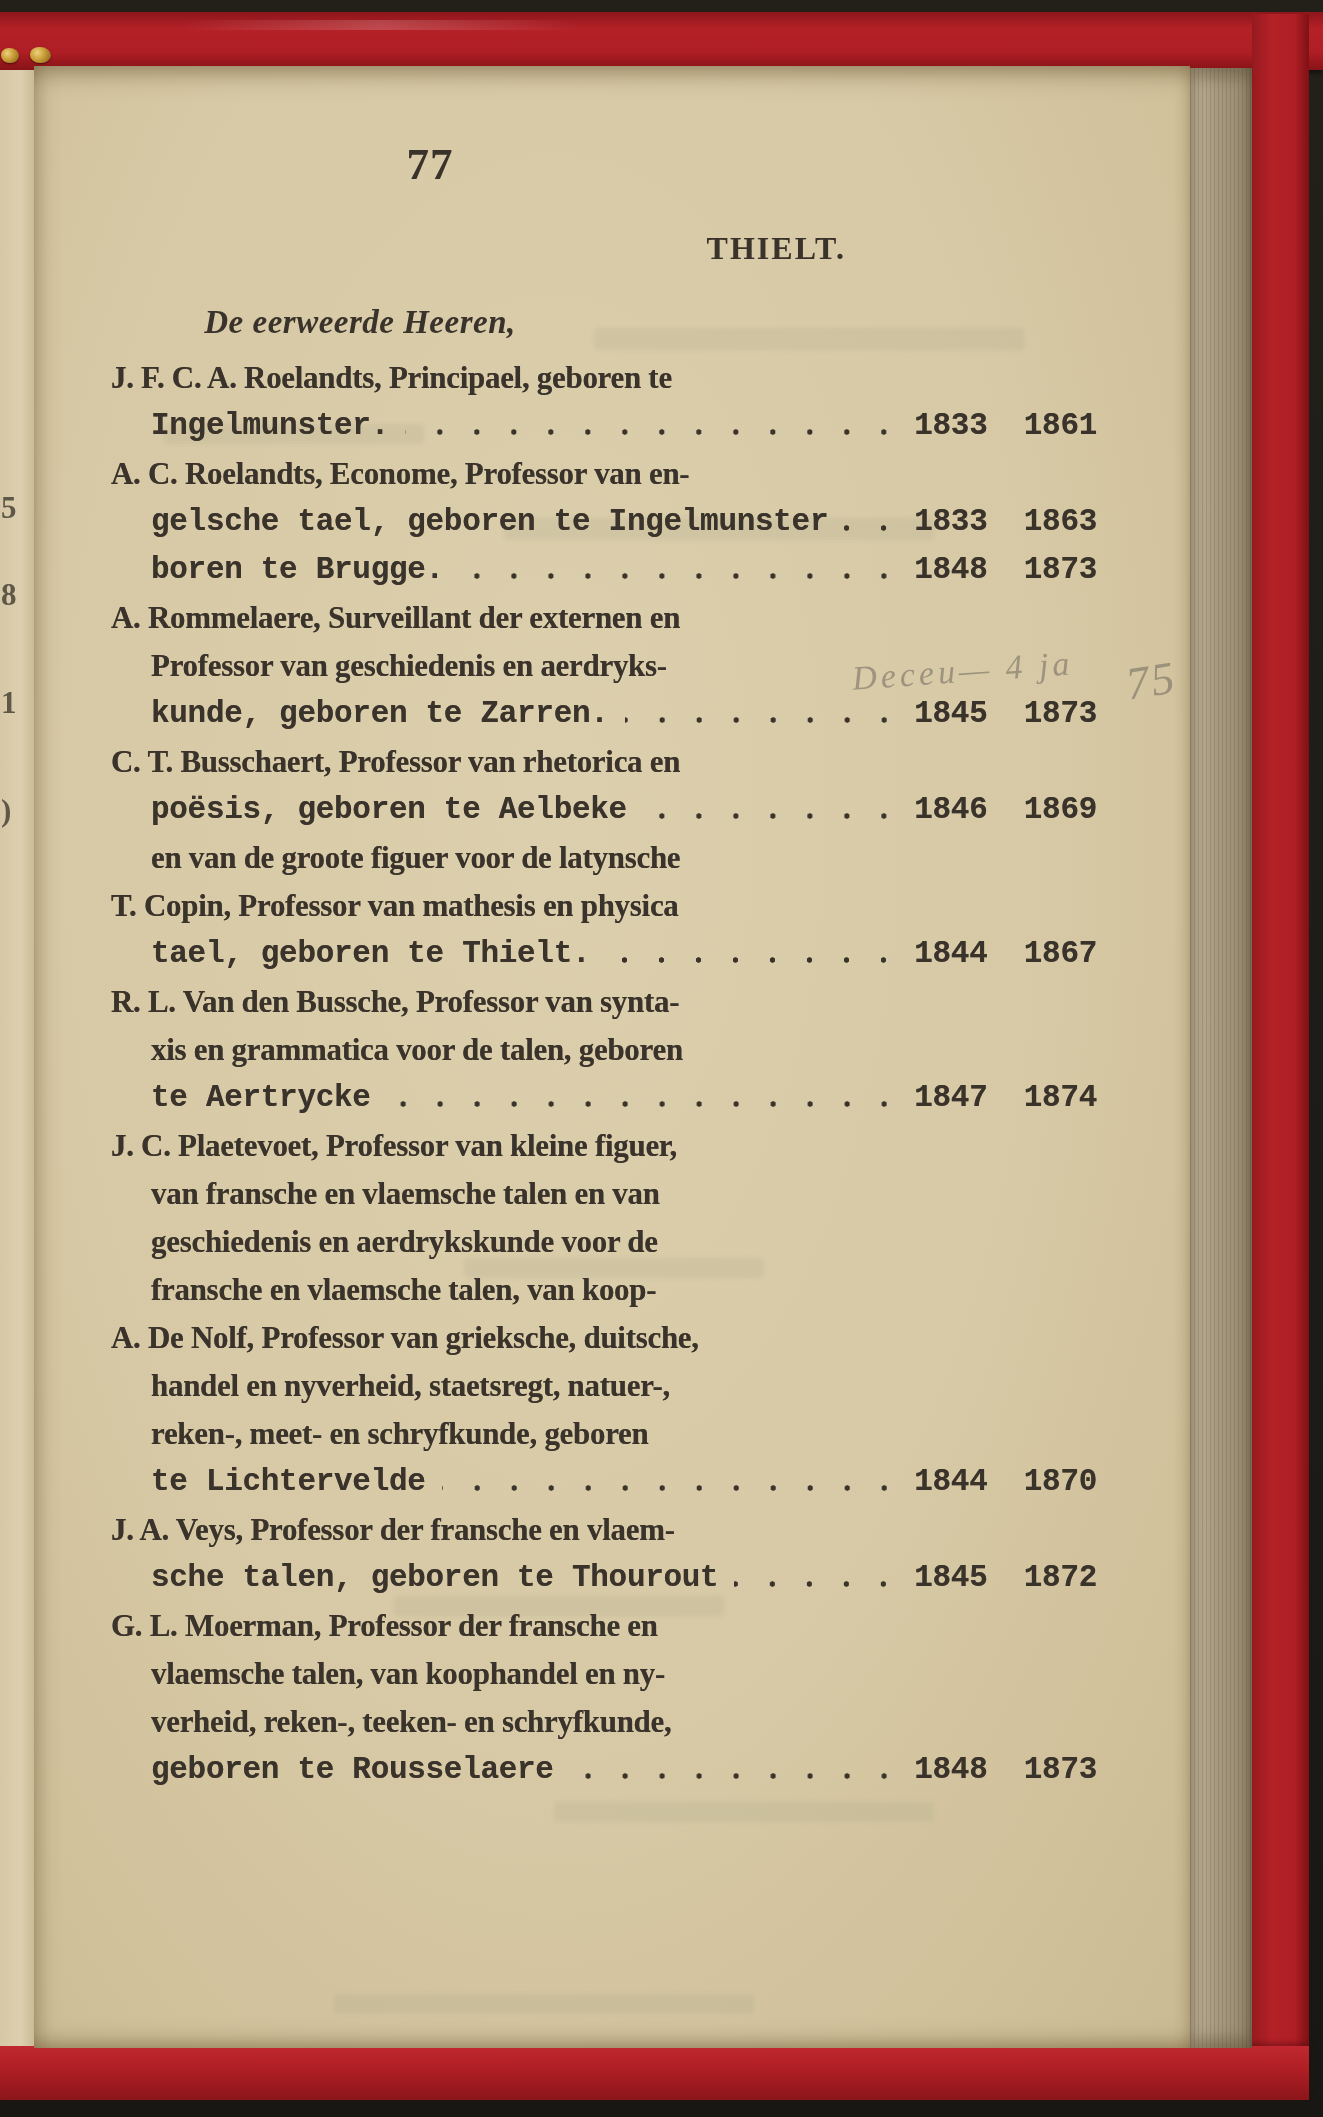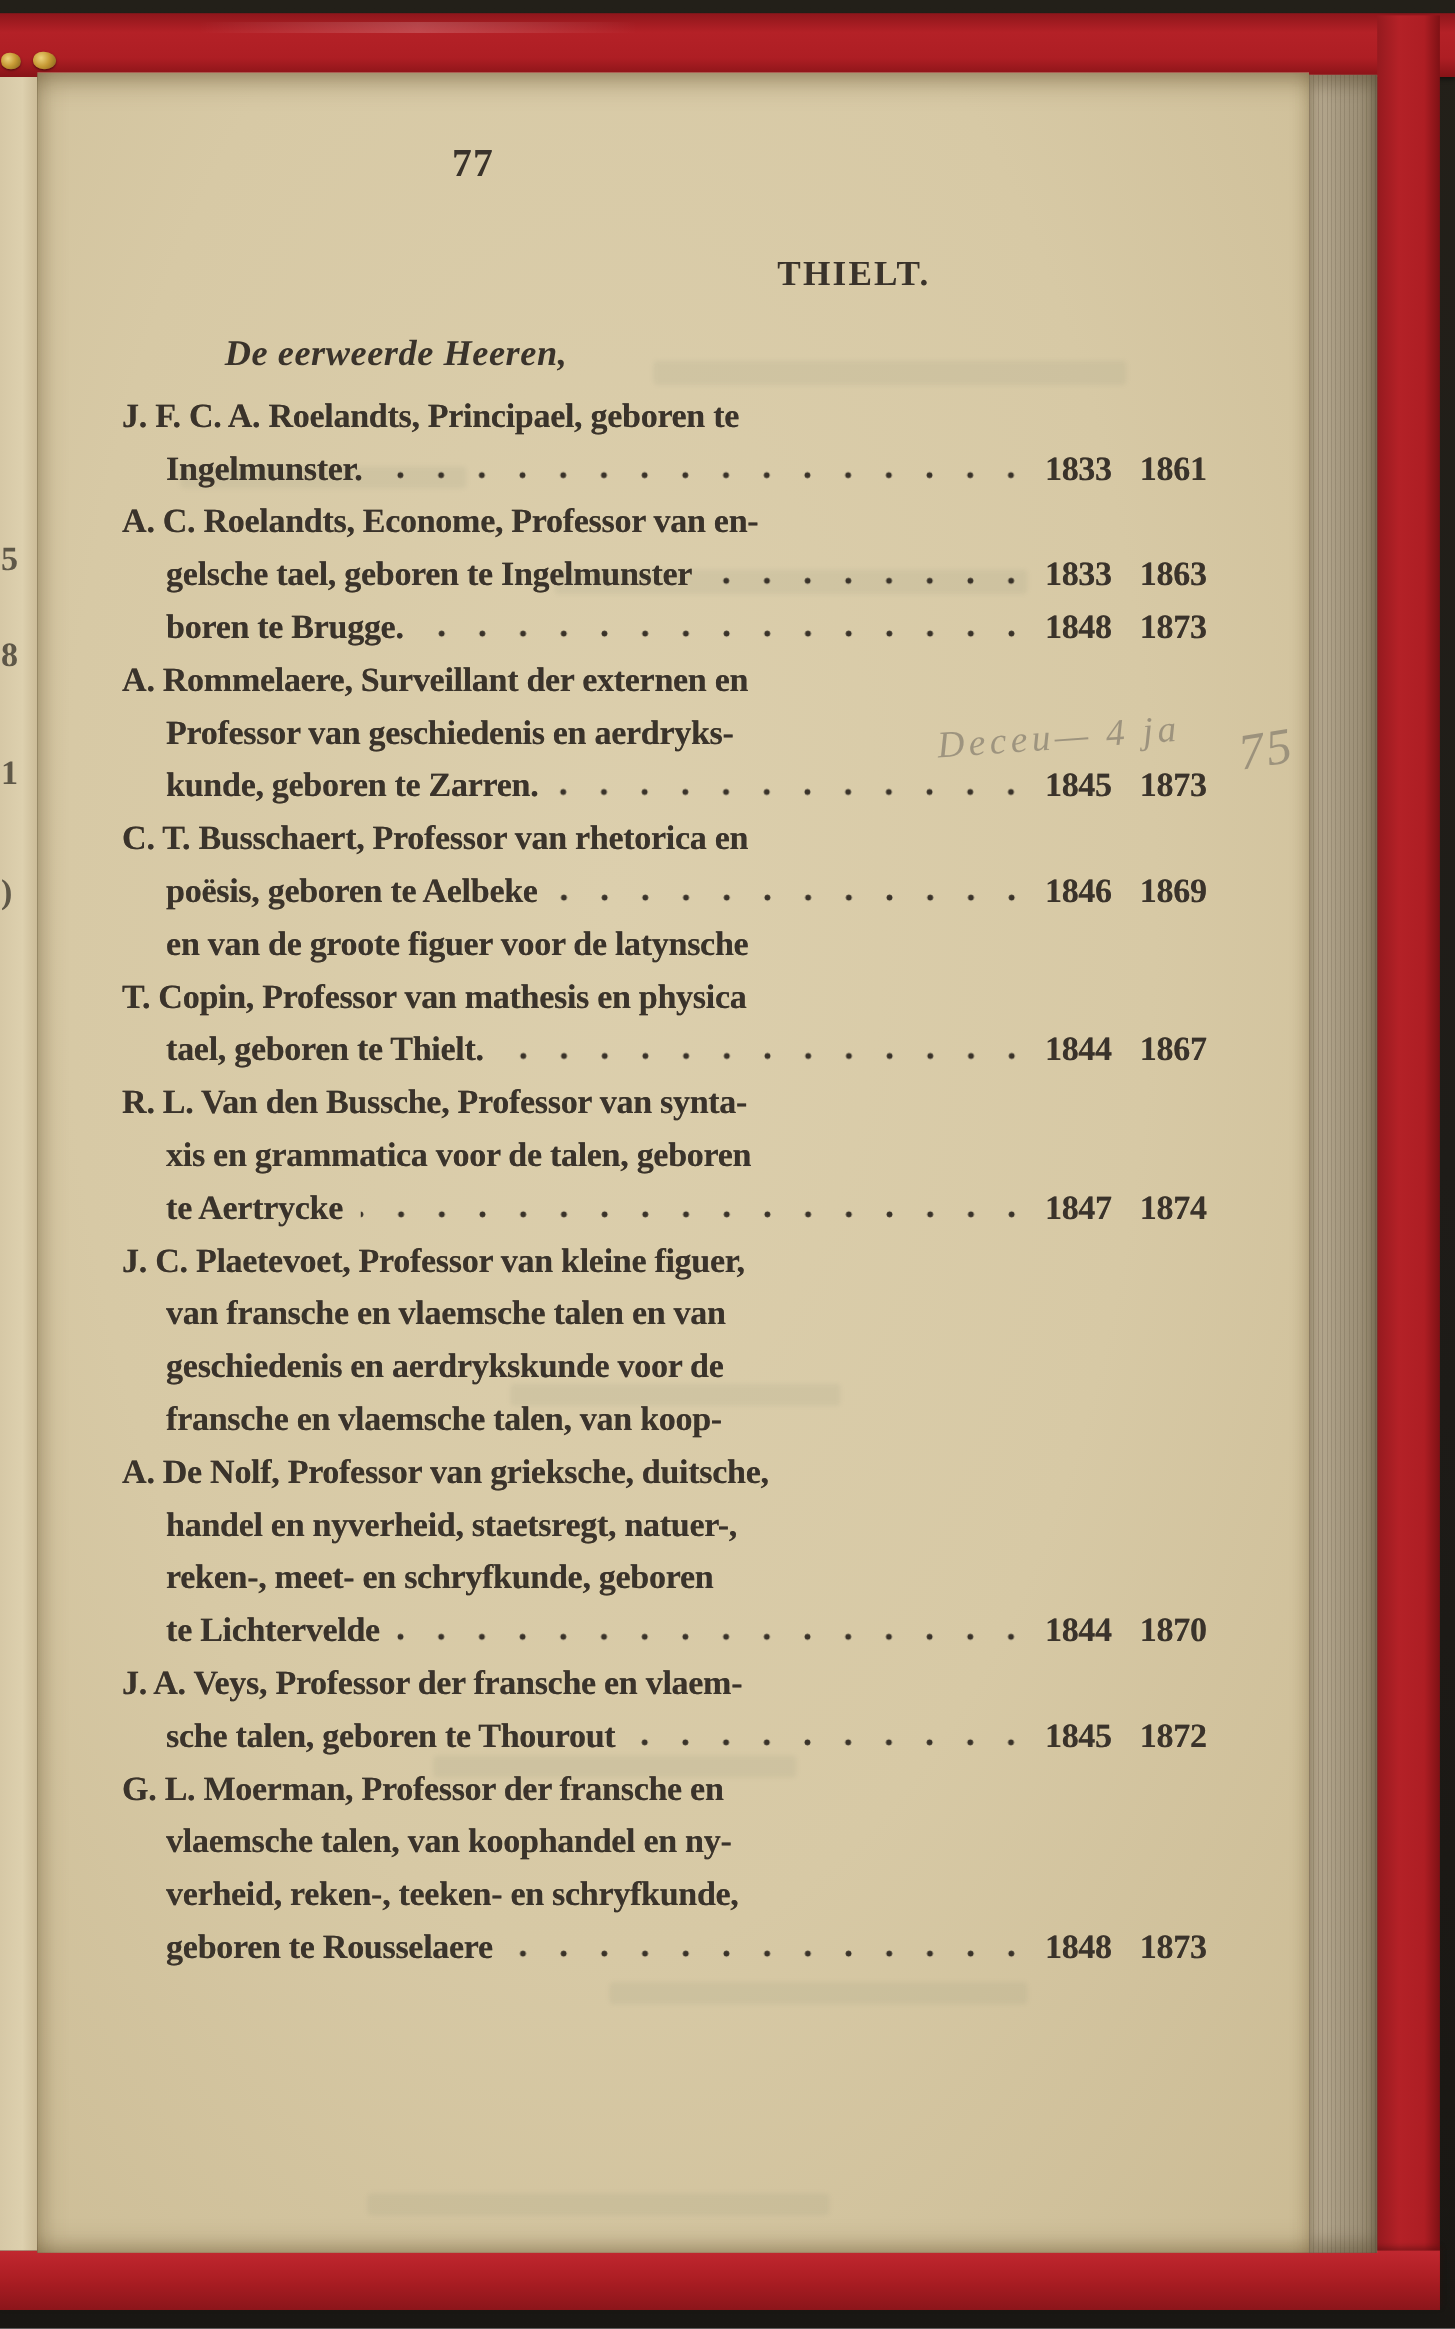--- a/index.html
+++ b/index.html
@@ -55,32 +55,32 @@
   .page{
     position:absolute;left:34px;top:66px;width:1156px;height:1982px;
     background:radial-gradient(ellipse at 45% 38%,#dccfad 0%,#d7c9a5 55%,#cbbb94 100%);
     box-shadow:
       inset 0 20px 24px -14px rgba(95,75,40,.55),
       inset 0 -18px 22px -14px rgba(95,75,40,.5),
       inset 16px 0 26px -16px rgba(95,75,40,.45),
       inset -10px 0 18px -12px rgba(95,75,40,.35);
     color:#3a332b;
   }
-  .pageno{position:absolute;top:61px;left:0;width:792px;text-align:center;
-    font-size:36px;font-weight:bold;letter-spacing:1px;}
+  .pageno{position:absolute;top:72px;left:0;width:792px;text-align:center;
+    font-size:45px;font-weight:bold;letter-spacing:1px;}
   .title{position:absolute;top:152px;left:0;width:800px;text-align:right;
     font-size:32px;font-weight:bold;letter-spacing:2px;margin:12px;}
   .subtitle{position:absolute;top:238px;left:0;width:652px;text-align:center;
     font-size:33px;font-weight:bold;font-style:italic;letter-spacing:.5px;}
   
   .entries{position:absolute;top:288px;left:61px;width:986px;margin-left:16px;}
   .line{height:48px;line-height:48px;font-size:31px;font-weight:bold;
     letter-spacing:-0.3px;white-space:nowrap;text-shadow:0 0 .5px rgba(45,35,22,.55);}
   .line.cont{padding-left:40px;}
-  .line.last{display:flex;}
+  .line.last{display:flex;font-family:Liberation Mono, monospace;}
   .line .txt{flex:0 0 auto;}
   .leader{flex:1 1 auto;align-self:flex-end;height:10px;margin:0 12px 13px 16px;
     background-image:radial-gradient(circle,#3a332a 2.4px,rgba(0,0,0,0) 3px);
     background-size:37px 10px;background-repeat:repeat-x;background-position:right center;}
   .years{flex:0 0 auto;word-spacing:18px;}
   
   .hw{position:absolute;color:rgba(118,112,100,.6);font-style:italic;font-weight:normal;}
   .hw1{left:818px;top:586px;font-size:34px;letter-spacing:4px;transform:rotate(-4deg);}
   .hw2{left:1092px;top:588px;font-size:46px;transform:rotate(-9deg);letter-spacing:2px;}
   

